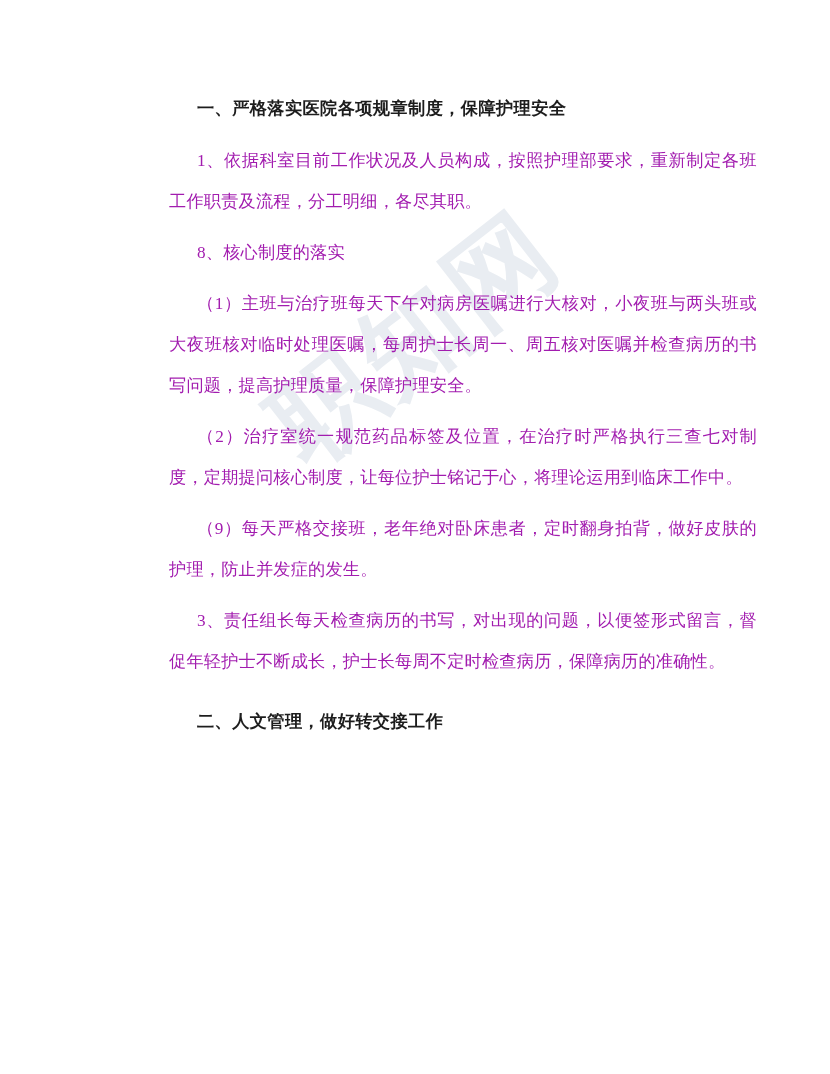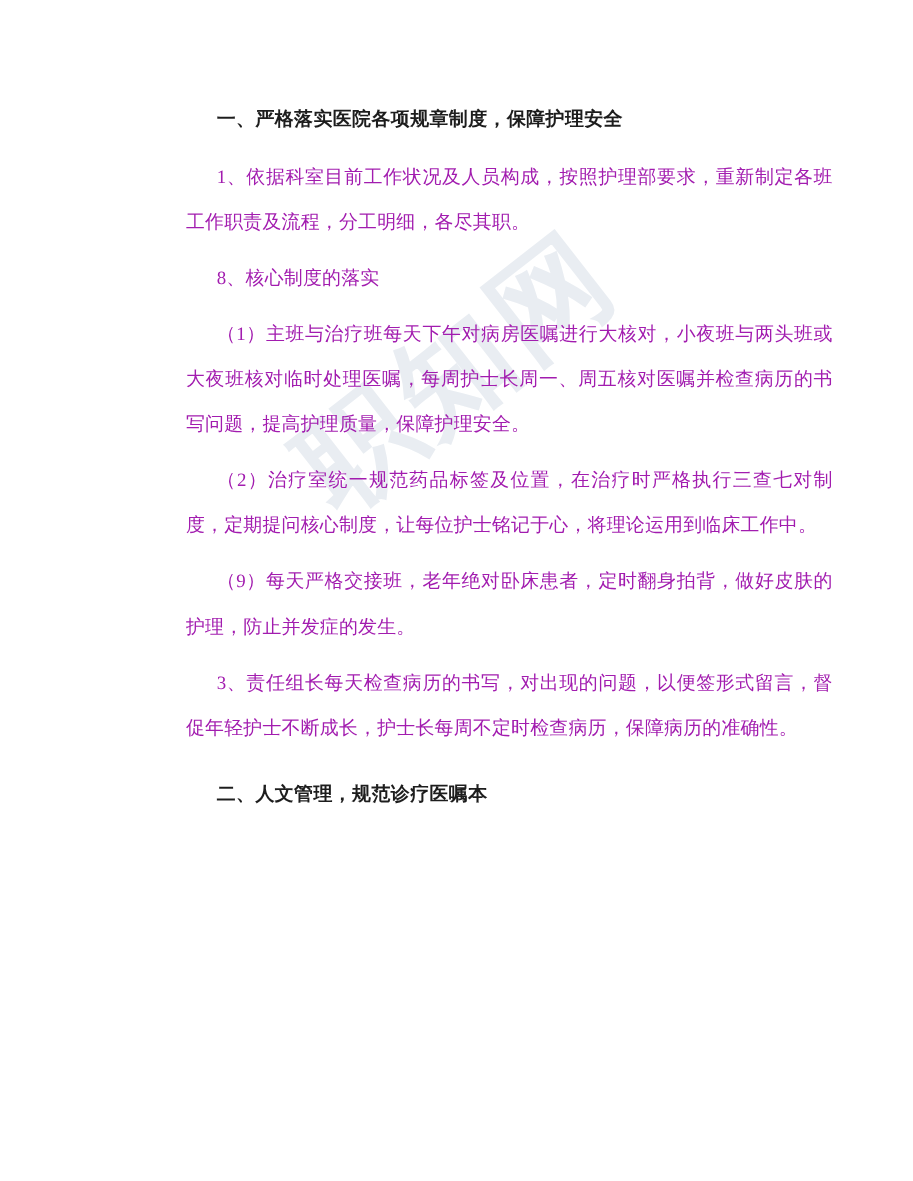--- a/index.html
+++ b/index.html
@@ -94,16 +94,16 @@
     <p class="para indent gap-p">（1）主班与治疗班每天下午对病房医嘱进行大核对，小夜班与两头班或大夜班核对临时处理医嘱，每周护士长周一、周五核对医嘱并检查病历的书写问题，提高护理质量，保障护理安全。</p>
 
     <p class="para indent gap-p">（2）治疗室统一规范药品标签及位置，在治疗时严格执行三查七对制度，定期提问核心制度，让每位护士铭记于心，将理论运用到临床工作中。</p>
 
 
     <p class="para indent gap-p">（9）每天严格交接班，老年绝对卧床患者，定时翻身拍背，做好皮肤的护理，防止并发症的发生。</p>
 
 
     <p class="para indent gap-p">3、责任组长每天检查病历的书写，对出现的问题，以便签形式留言，督促年轻护士不断成长，护士长每周不定时检查病历，保障病历的准确性。</p>
 
-    <p class="para heading gap-h2">二、人文管理，规范诊疗医嘱本</p>
+    <p class="para heading gap-h2">二、人文管理，做好转交接工作</p>
 
   </div>
 </div>
 
 </body></html>

